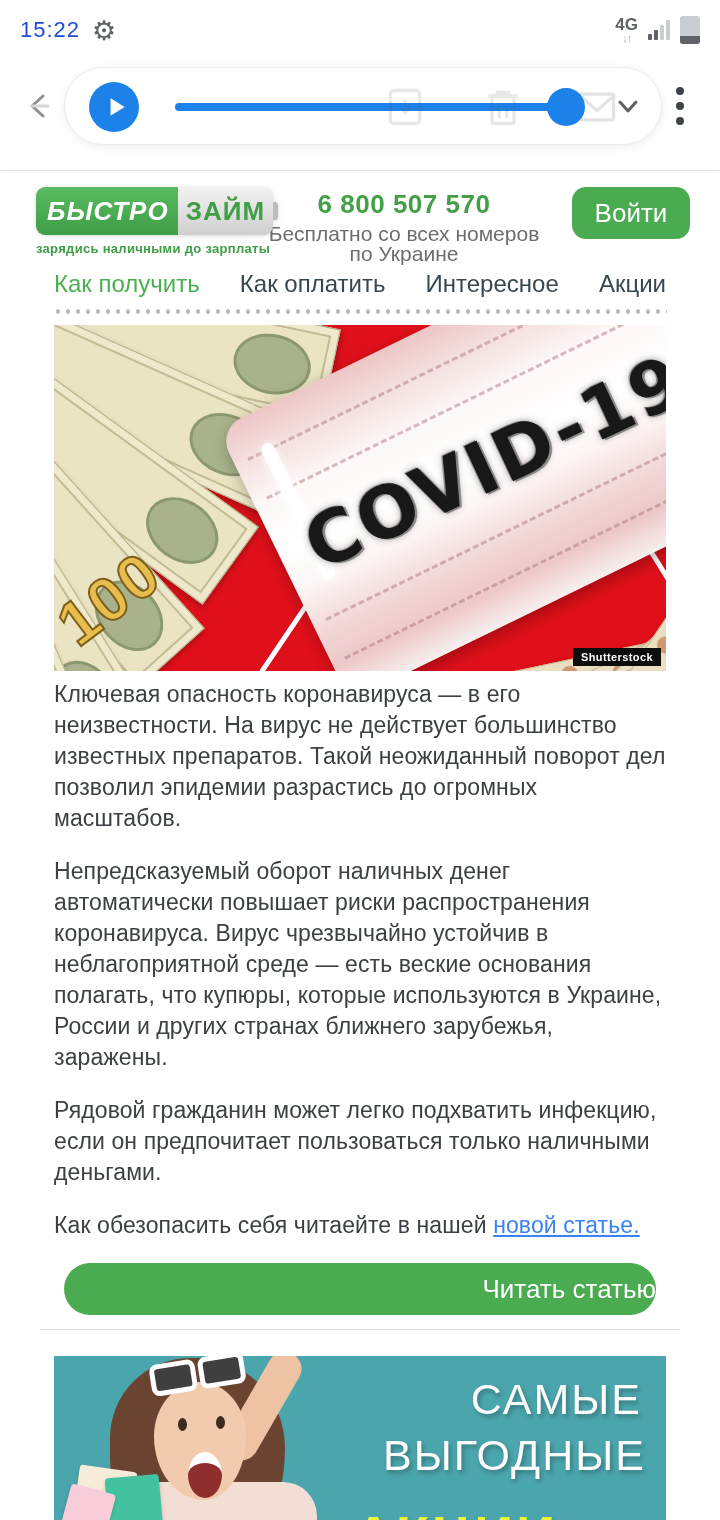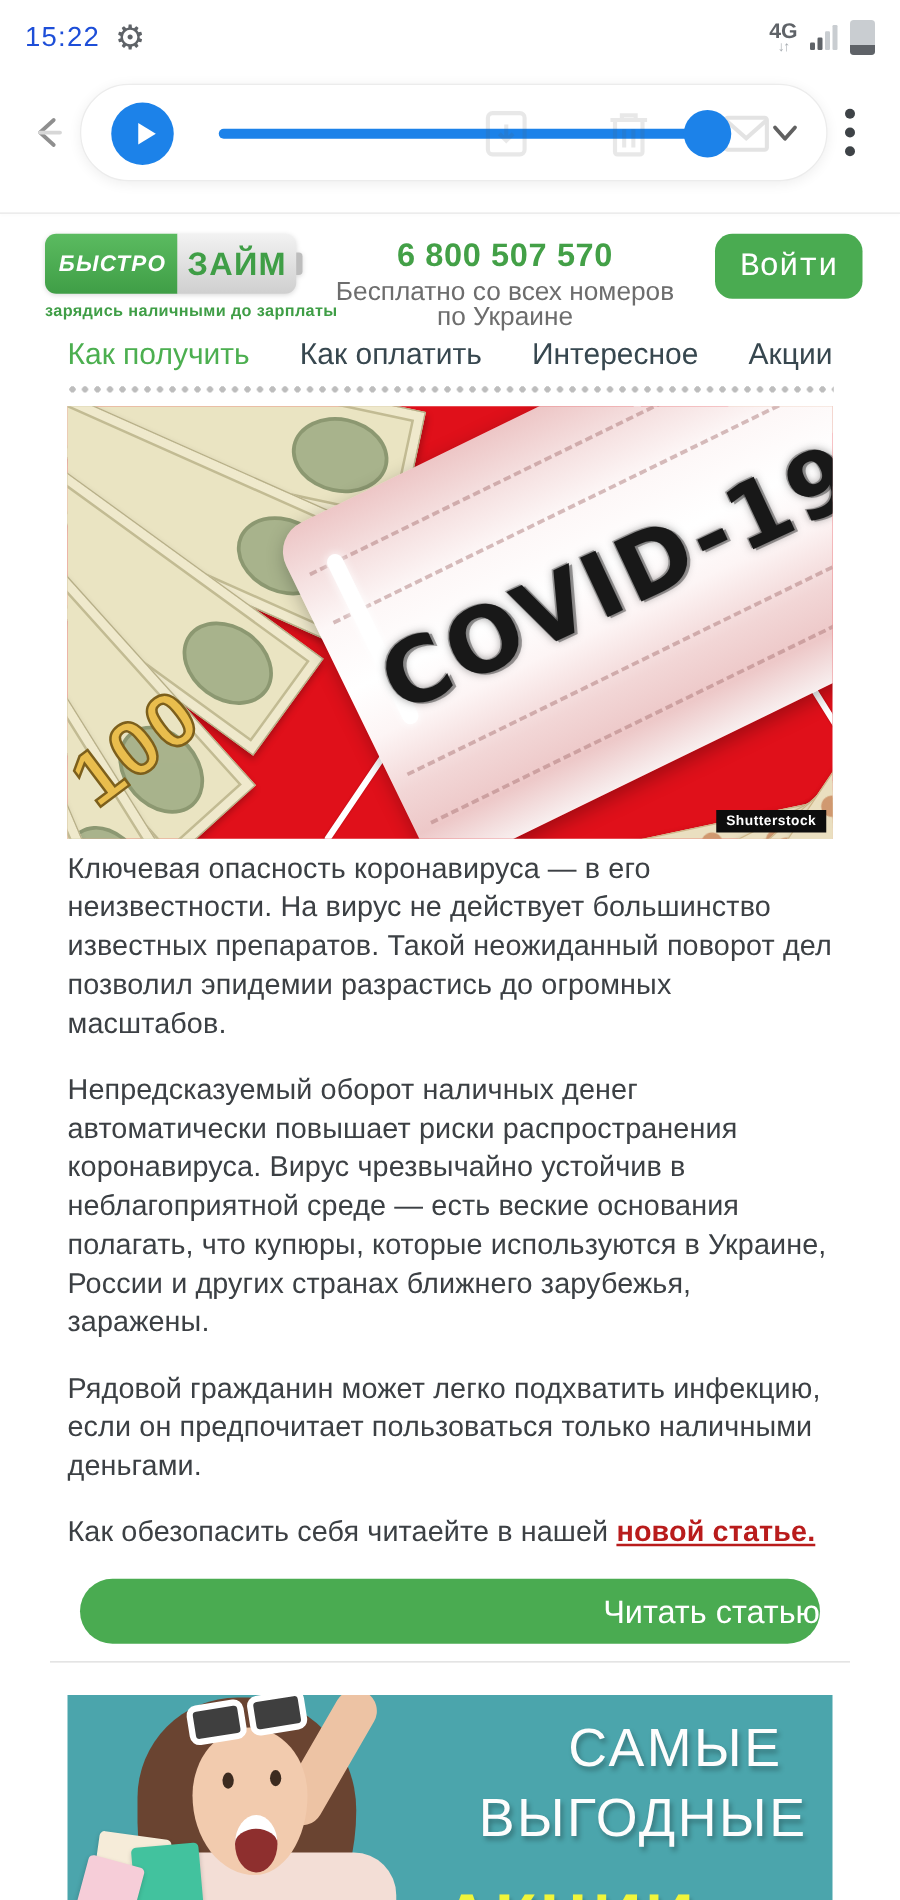--- a/index.html
+++ b/index.html
@@ -44,32 +44,32 @@
   .chev-down svg { width:30px; height:30px; }
   .dots-menu { margin-left:14px; display:flex; flex-direction:column; gap:7px; align-items:center; }
   .dots-menu i { width:8px; height:8px; border-radius:50%; background:#3e4347; display:block; }
 
   .top-divider { margin-top:18px; border-top:1px solid #e6e6e6; box-shadow:0 1px 3px rgba(0,0,0,.04); }
 
   
   .site-header { padding:16px 30px 0 36px; height:90px; display:flex; align-items:flex-start; justify-content:space-between; }
   .logo-wrap { width:200px; }
   .logo-batt { display:inline-flex; align-items:stretch; position:relative; height:48px; filter:drop-shadow(0 1px 2px rgba(0,0,0,.15)); }
-  .logo-left { background:linear-gradient(#5bbb60,#3f9e46); color:#fff; font-weight:700; font-size:18px;
+  .logo-left { background:linear-gradient(#5bbb60,#3f9e46); color:#fff; font-weight:700; font-size:26px;
                padding:8px 9px 8px 11px; border-radius:9px 0 0 9px; letter-spacing:1px; display:flex; align-items:center;
                font-style:italic; }
   .logo-right { background:linear-gradient(#f2f2f2,#cfcfcf); color:#3f9e46; font-weight:700; font-size:26px;
                 padding:8px 8px; border-radius:0 9px 9px 0; letter-spacing:1px; display:flex; align-items:center; }
   .logo-tip { width:5px; height:18px; background:#bdbdbd; border-radius:0 3px 3px 0; align-self:center; }
   .logo-tagline { margin-top:6px; font-size:13px; color:#3f9e46; font-weight:700; letter-spacing:.3px; white-space:nowrap; }
   .phone-block { width:300px; text-align:center; margin-top:2px; }
   .phone-number { color:#43a047; font-weight:700; font-size:26px; letter-spacing:.5px; }
   .phone-note { margin:4px auto 0; width:290px; font-size:21px; color:#6d6d6d; line-height:.95; }
   .login-btn { width:118px; height:52px; background:#4aab51; border:none; border-radius:14px;
-               color:#fff; font-size:26px; font-family:Liberation Mono, monospace; }
+               color:#fff; font-size:26px; font-family:Liberation Sans, sans-serif; }
 
   
   .tabs { width:612px; margin:6px auto 0; height:34px; display:flex; justify-content:space-between; align-items:center; }
   .tab { font-size:24px; color:#37474f; background:none; border:none; font-family:inherit; }
   .tab.active { color:#4caf50; }
   .dotted-sep { width:614px; height:5px; margin:8px auto 0;
                 background-image:radial-gradient(circle closest-side,#bdbdbd 95%,transparent);
                 background-size:10px 5px; background-repeat:repeat-x; }
 
   
@@ -99,30 +99,30 @@
            background-image:radial-gradient(circle at 22px 50%, rgba(190,106,58,.6) 8px, transparent 9px);
            background-size:48px 28px; box-shadow:1px 2px 5px rgba(0,0,0,.25); }
   .corner-bill { position:absolute; right:-26px; top:-22px; width:130px; height:62px; background:#e6dfbd; transform:rotate(-32deg); }
   .watermark { position:absolute; right:5px; bottom:5px; background:#0d0d0d; color:#fff; font-size:11px;
                font-weight:700; padding:3px 8px; letter-spacing:.4px; }
 
   
   .article { width:612px; margin:8px auto 0; }
   .article p { font-size:23px; color:#3c4044; line-height:31px; margin-bottom:22px; letter-spacing:.1px; }
   .article p:last-of-type { margin-bottom:0; }
-  .article a { color:#b91c1c; font-weight:700; text-decoration:underline; }
+  .article a { color:#3b82f6; font-weight:400; text-decoration:underline; }
   .cta-btn { display:block; width:592px; height:52px; margin:22px auto 0; background:#4aab51; border:none;
              border-radius:26px; color:#fff; font-size:26px; font-family:inherit;text-align:right; }
   .hr { width:640px; margin:14px auto 0; border-top:1px solid #dcdcdc; }
 
   
   .promo { position:relative; width:612px; height:194px; margin:26px auto 0; background:#4ba5ac; overflow:hidden; }
   .promo-line { position:absolute; right:20px; top:16px; text-align:right; color:#fdfdfd; font-size:43px;
                 letter-spacing:2px; line-height:1.3; font-weight:500; text-shadow:2px 3px 4px rgba(0,0,0,.28); }
-  .promo-line .l1 { margin-right:20px; }
+  .promo-line .l1 { margin-right:4px; }
   .promo-akcii { position:absolute; left:300px; bottom:-16px; color:#f0f53a; font-size:54px; font-weight:800;
                  letter-spacing:3px; text-shadow:2px 3px 3px rgba(0,0,0,.2); }
   .woman { position:absolute; left:40px; top:0; width:280px; height:194px; }
   .hair { position:absolute; left:16px; top:2px; width:175px; height:210px; background:#6a4431;
           border-radius:48% 52% 45% 55%/40% 45% 60% 55%; }
   .arm { position:absolute; left:152px; top:-10px; width:34px; height:120px; background:#edc3a4; border-radius:17px;
          transform:rotate(30deg); }
   .body-top { position:absolute; left:28px; top:126px; width:195px; height:70px; background:#f3ded6; border-radius:34px 34px 0 0; }
   .bag { position:absolute; border-radius:4px; box-shadow:0 2px 4px rgba(0,0,0,.2); }
   .bag.b1 { left:-20px; top:112px; width:58px; height:85px; background:#f6ecd9; transform:rotate(8deg); }

